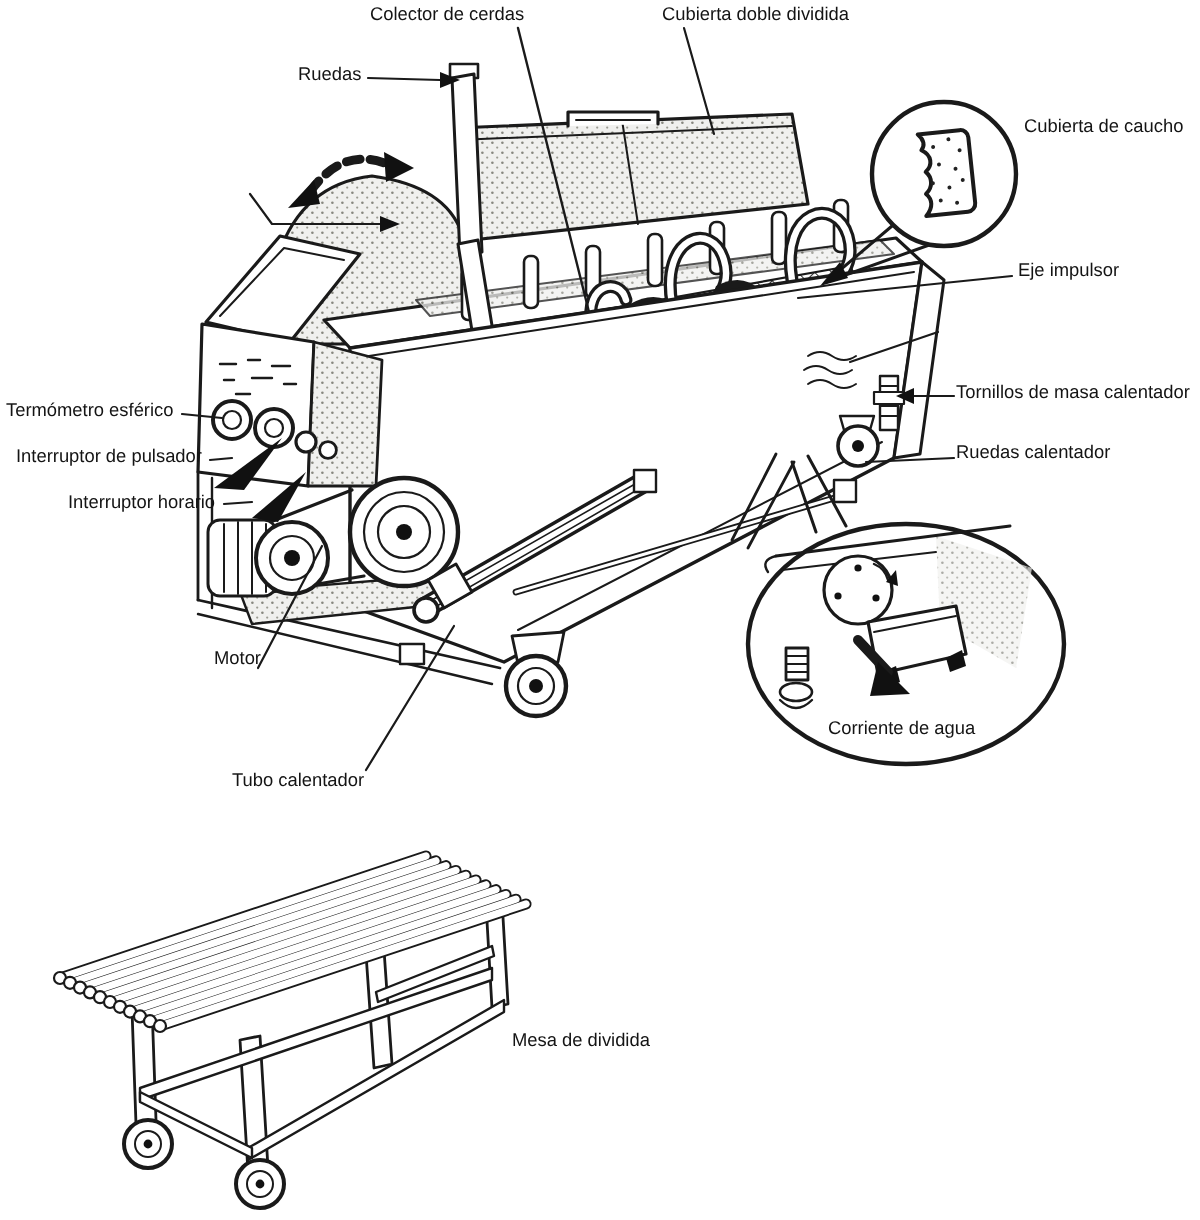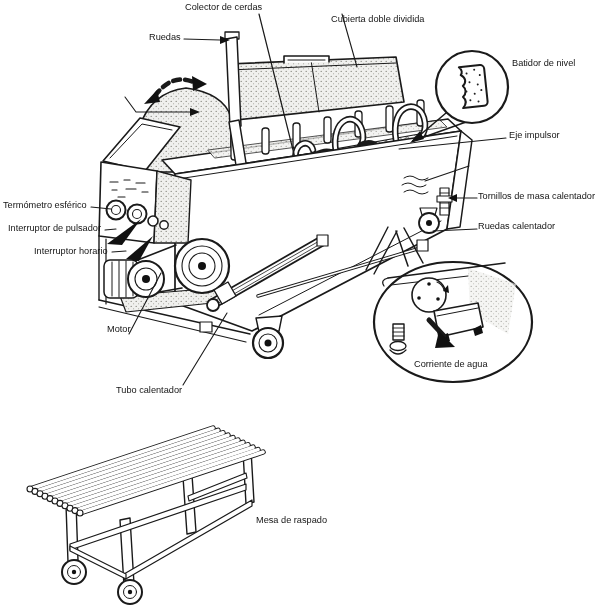--- a/index.html
+++ b/index.html
@@ -304,31 +304,31 @@
             <circle cx="65" cy="505.8" r="3"></circle>
             <circle cx="70" cy="508.2" r="3"></circle>
         <circle cx="75" cy="510.6" r="3"></circle>
             <circle cx="80" cy="513" r="3"></circle>
       </g>
     </g>
   </g>
 </svg>
 
 <div class="lbl" style="left:185px;top:2px">Colector de cerdas</div>
-<div class="lbl" style="left:331px;top:14px">Cubierta doble dividida</div>
+<div class="lbl" style="left:331px;top:2px">Cubierta doble dividida</div>
 <div class="lbl" style="left:149px;top:32px">Ruedas</div>
 
 
-<div class="lbl" style="left:512px;top:58px">Batidor de nivel</div>
+<div class="lbl" style="left:512px;top:58px">Cubierta de caucho</div>
 <div class="lbl" style="left:509px;top:130px">Eje impulsor</div>
 
 
 <div class="lbl" style="left:3px;top:200px">Termómetro esférico</div>
 <div class="lbl" style="left:478px;top:191px">Tornillos de masa calentador</div>
 <div class="lbl" style="left:8px;top:223px">Interruptor de pulsador</div>
 <div class="lbl" style="left:478px;top:221px">Ruedas calentador</div>
 <div class="lbl" style="left:34px;top:246px">Interruptor horario</div>
 <div class="lbl" style="left:107px;top:324px">Motor</div>
 <div class="lbl" style="left:414px;top:359px">Corriente de agua</div>
 <div class="lbl" style="left:116px;top:385px">Tubo calentador</div>
-<div class="lbl" style="left:256px;top:515px">Mesa de raspado</div>
+<div class="lbl" style="left:256px;top:515px">Mesa de dividida</div>
 
 </div>
 
 </body></html>

